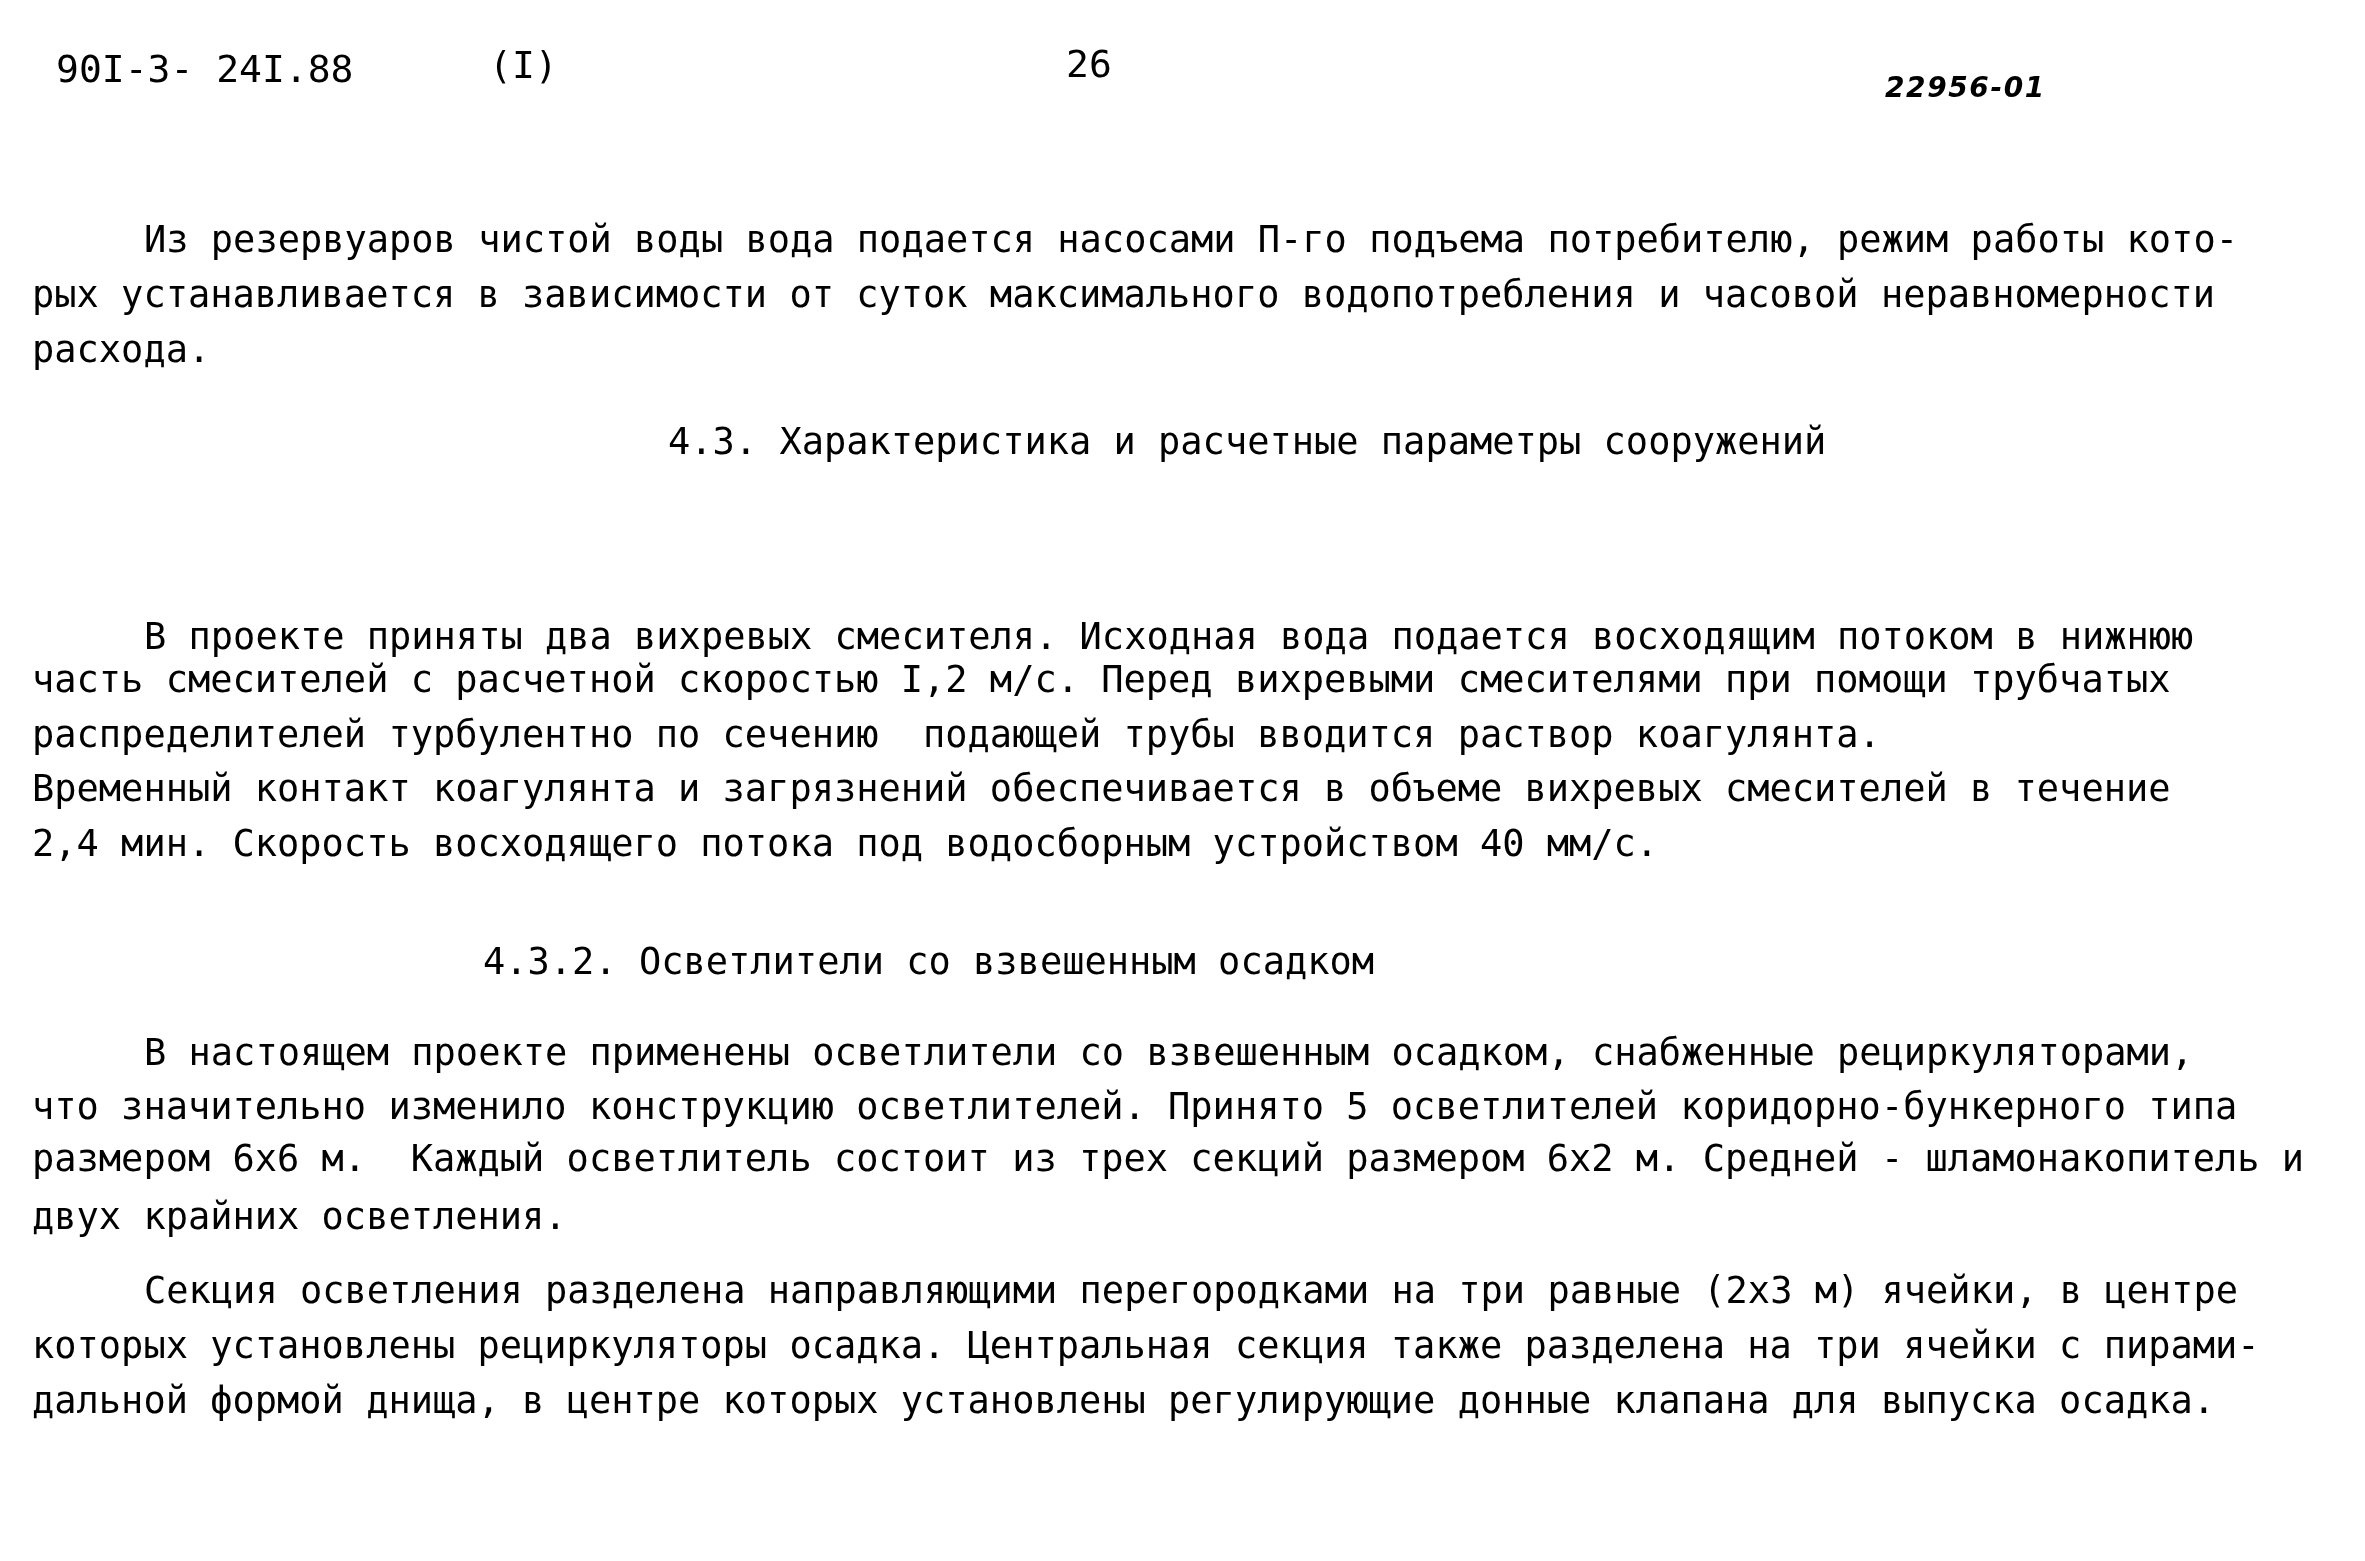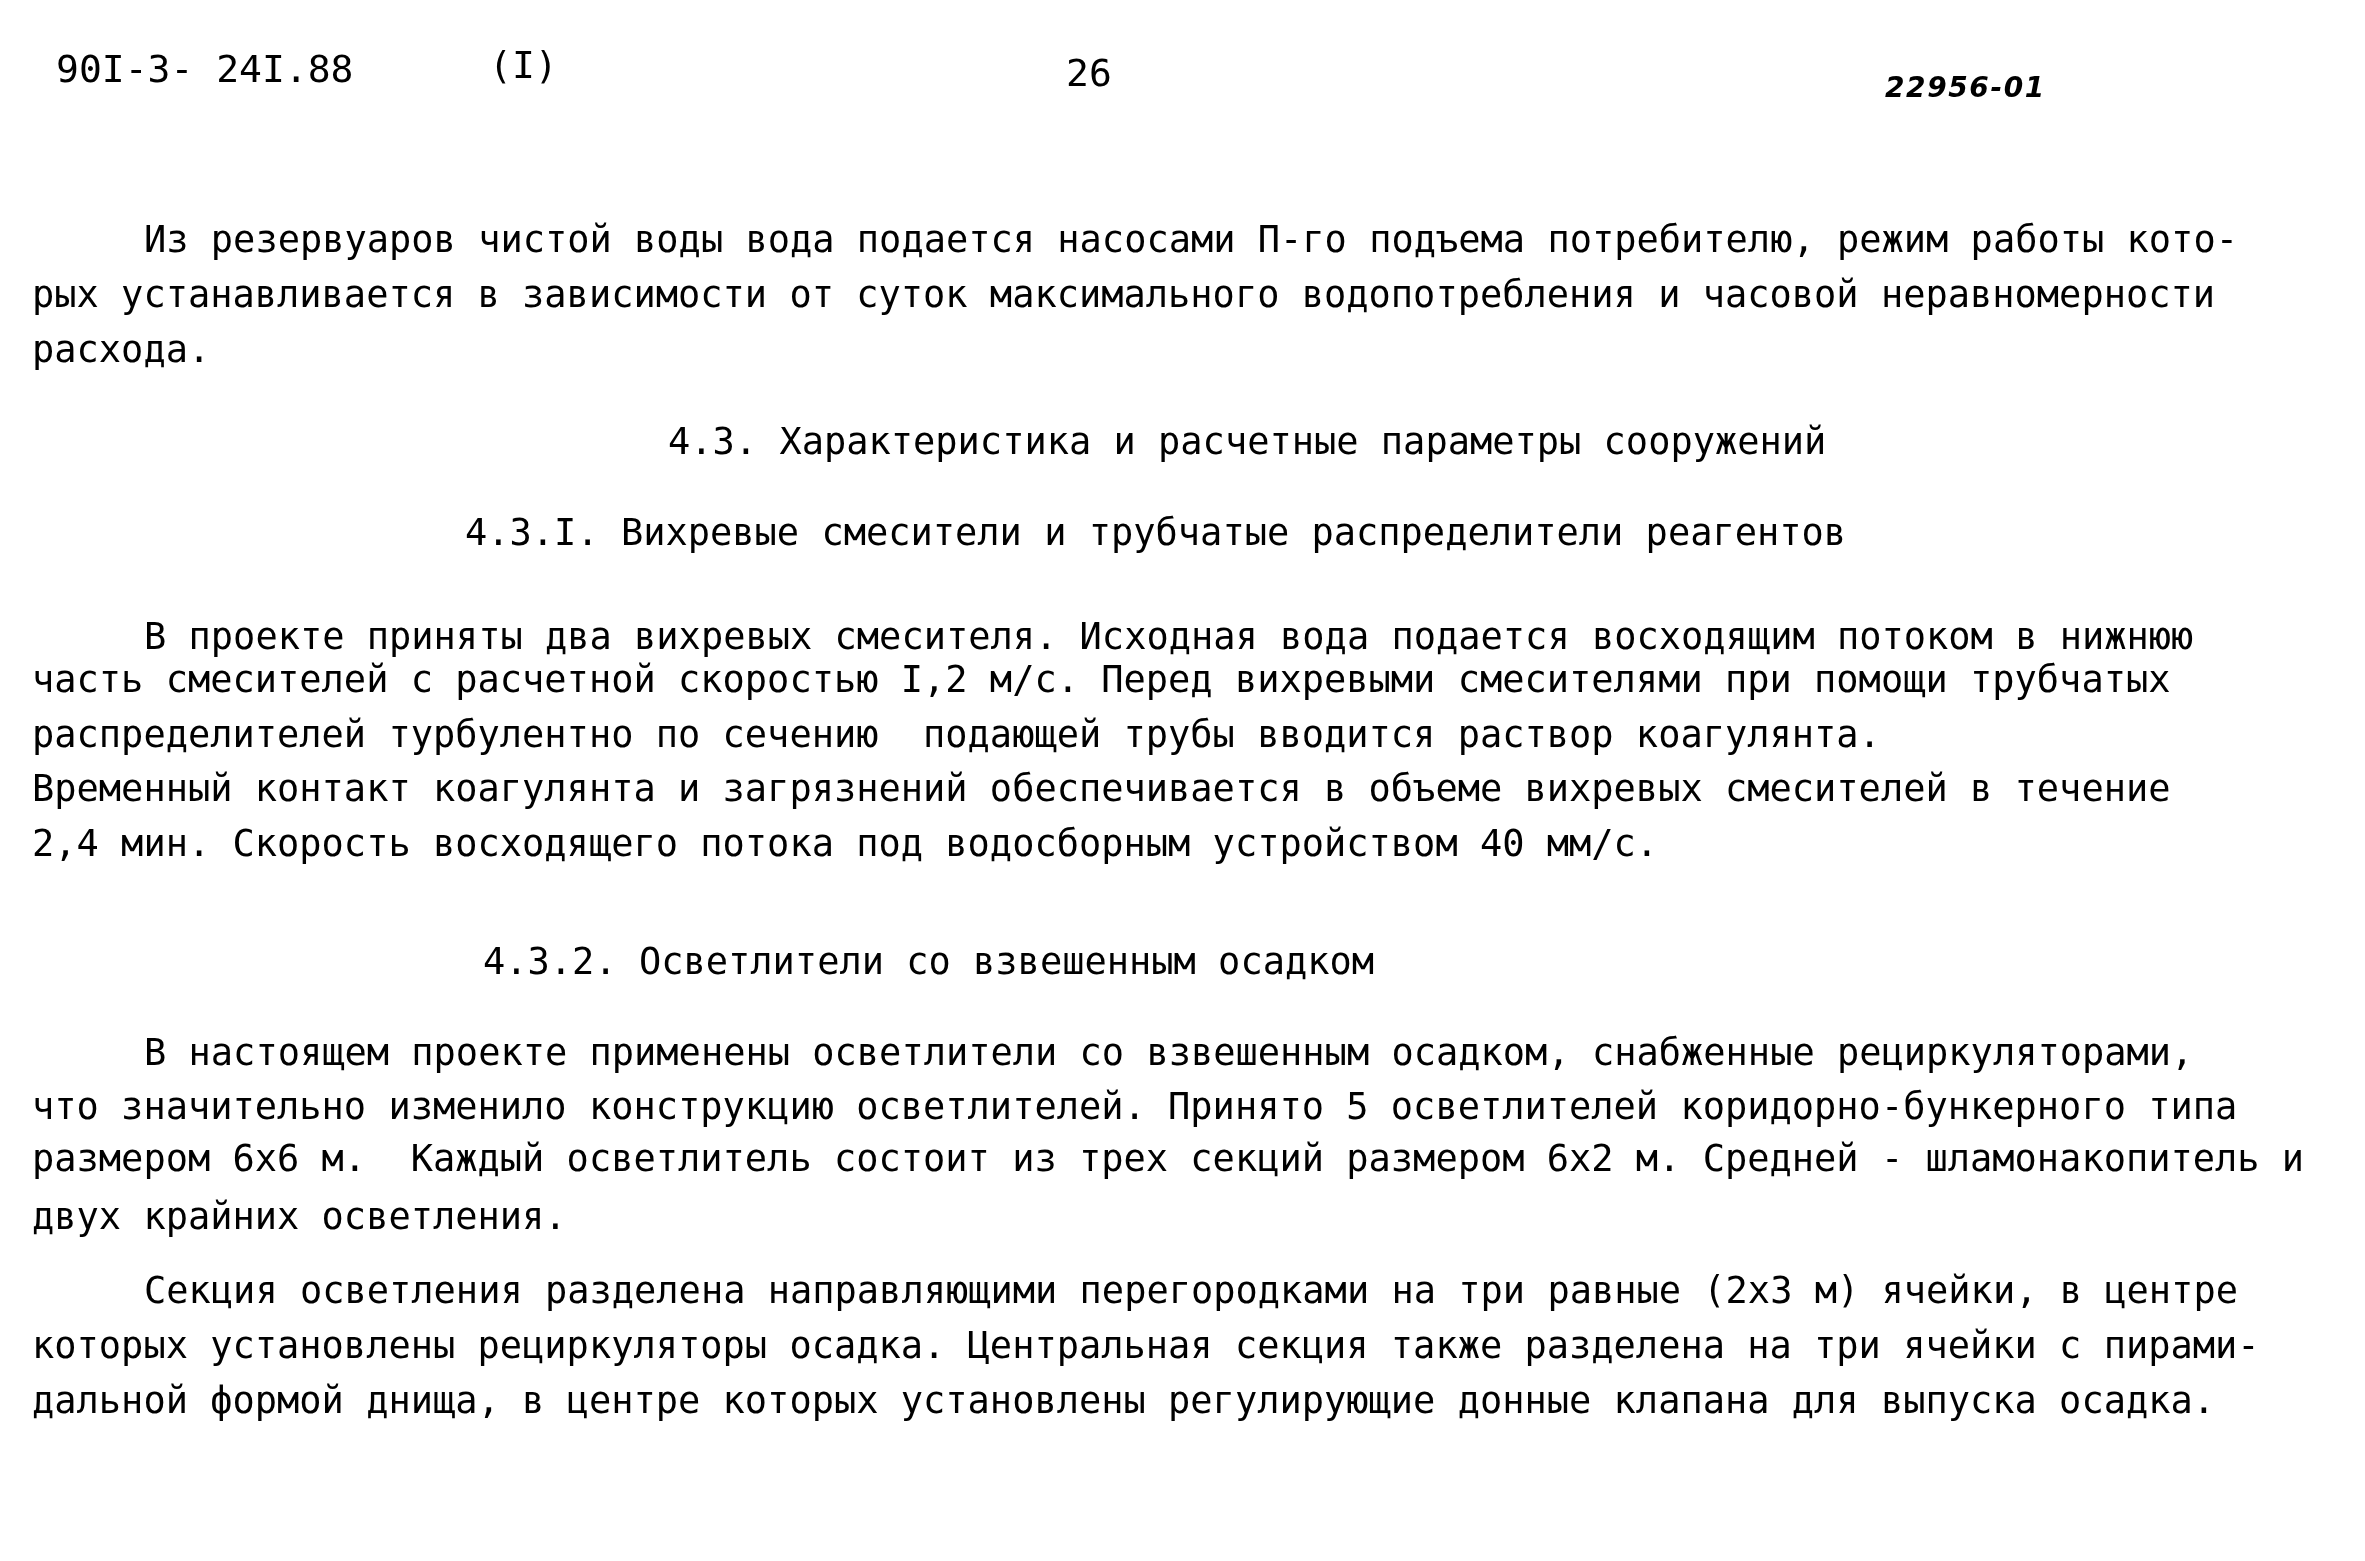--- a/index.html
+++ b/index.html
@@ -26,21 +26,21 @@
       background: #ffffff;
     }
     .abs {
       position: absolute;
       white-space: pre;
       line-height: 1;
       letter-spacing: 0px;
     }
     .doc-code { left: 32px; top: 50px; font-size: 38px; margin-left: 24px; }
     .sheet-mark { left: 489px; top: 46px; font-size: 38px; }
-    .page-number { left: 1066px; top: 54px; font-size: 38px; }
+    .page-number { left: 1066px; top: 45px; font-size: 38px; }
     .archive-no {
       left: 1885px; top: 74px; font-size: 28px;
       font-style: italic; font-weight: bold;
       font-family: "DejaVu Sans", "Liberation Sans", sans-serif;
       letter-spacing: 1.6px;
     }
     .line { left: 32px; }
     .indent { left: 144px; }
     .heading { font-weight: normal; }
   </style>
@@ -56,21 +56,20 @@
 
 
   <div>
     <div class="abs indent" style="top:221px;">Из резервуаров чистой воды вода подается насосами П-го подъема потребителю, режим работы кото-</div>
     <div class="abs line" style="top:276px;">рых устанавливается в зависимости от суток максимального водопотребления и часовой неравномерности</div>
     <div class="abs line" style="top:331px;">расхода.</div>
   </div>
 
   <div class="abs heading" style="left:668px; top:423px;">4.3. Характеристика и расчетные параметры сооружений</div>
 
-  <div class="abs heading" style="left:465px; top:514px;">4.3.I. Вихревые смесители и трубчатые распределители реагентов</div>
 
   <div>
     <div class="abs indent" style="top:606px;margin-top:12px;">В проекте приняты два вихревых смесителя. Исходная вода подается восходящим потоком в нижнюю</div>
     <div class="abs line" style="top:661px;">часть смесителей с расчетной скоростью I,2 м/с. Перед вихревыми смесителями при помощи трубчатых</div>
     <div class="abs line" style="top:716px;">распределителей турбулентно по сечению  подающей трубы вводится раствор коагулянта.</div>
     <div class="abs line" style="top:770px;">Временный контакт коагулянта и загрязнений обеспечивается в объеме вихревых смесителей в течение</div>
     <div class="abs line" style="top:825px;">2,4 мин. Скорость восходящего потока под водосборным устройством 40 мм/с.</div>
   </div>
 
   <div class="abs heading" style="left:483px; top:943px;">4.3.2. Осветлители со взвешенным осадком</div>

